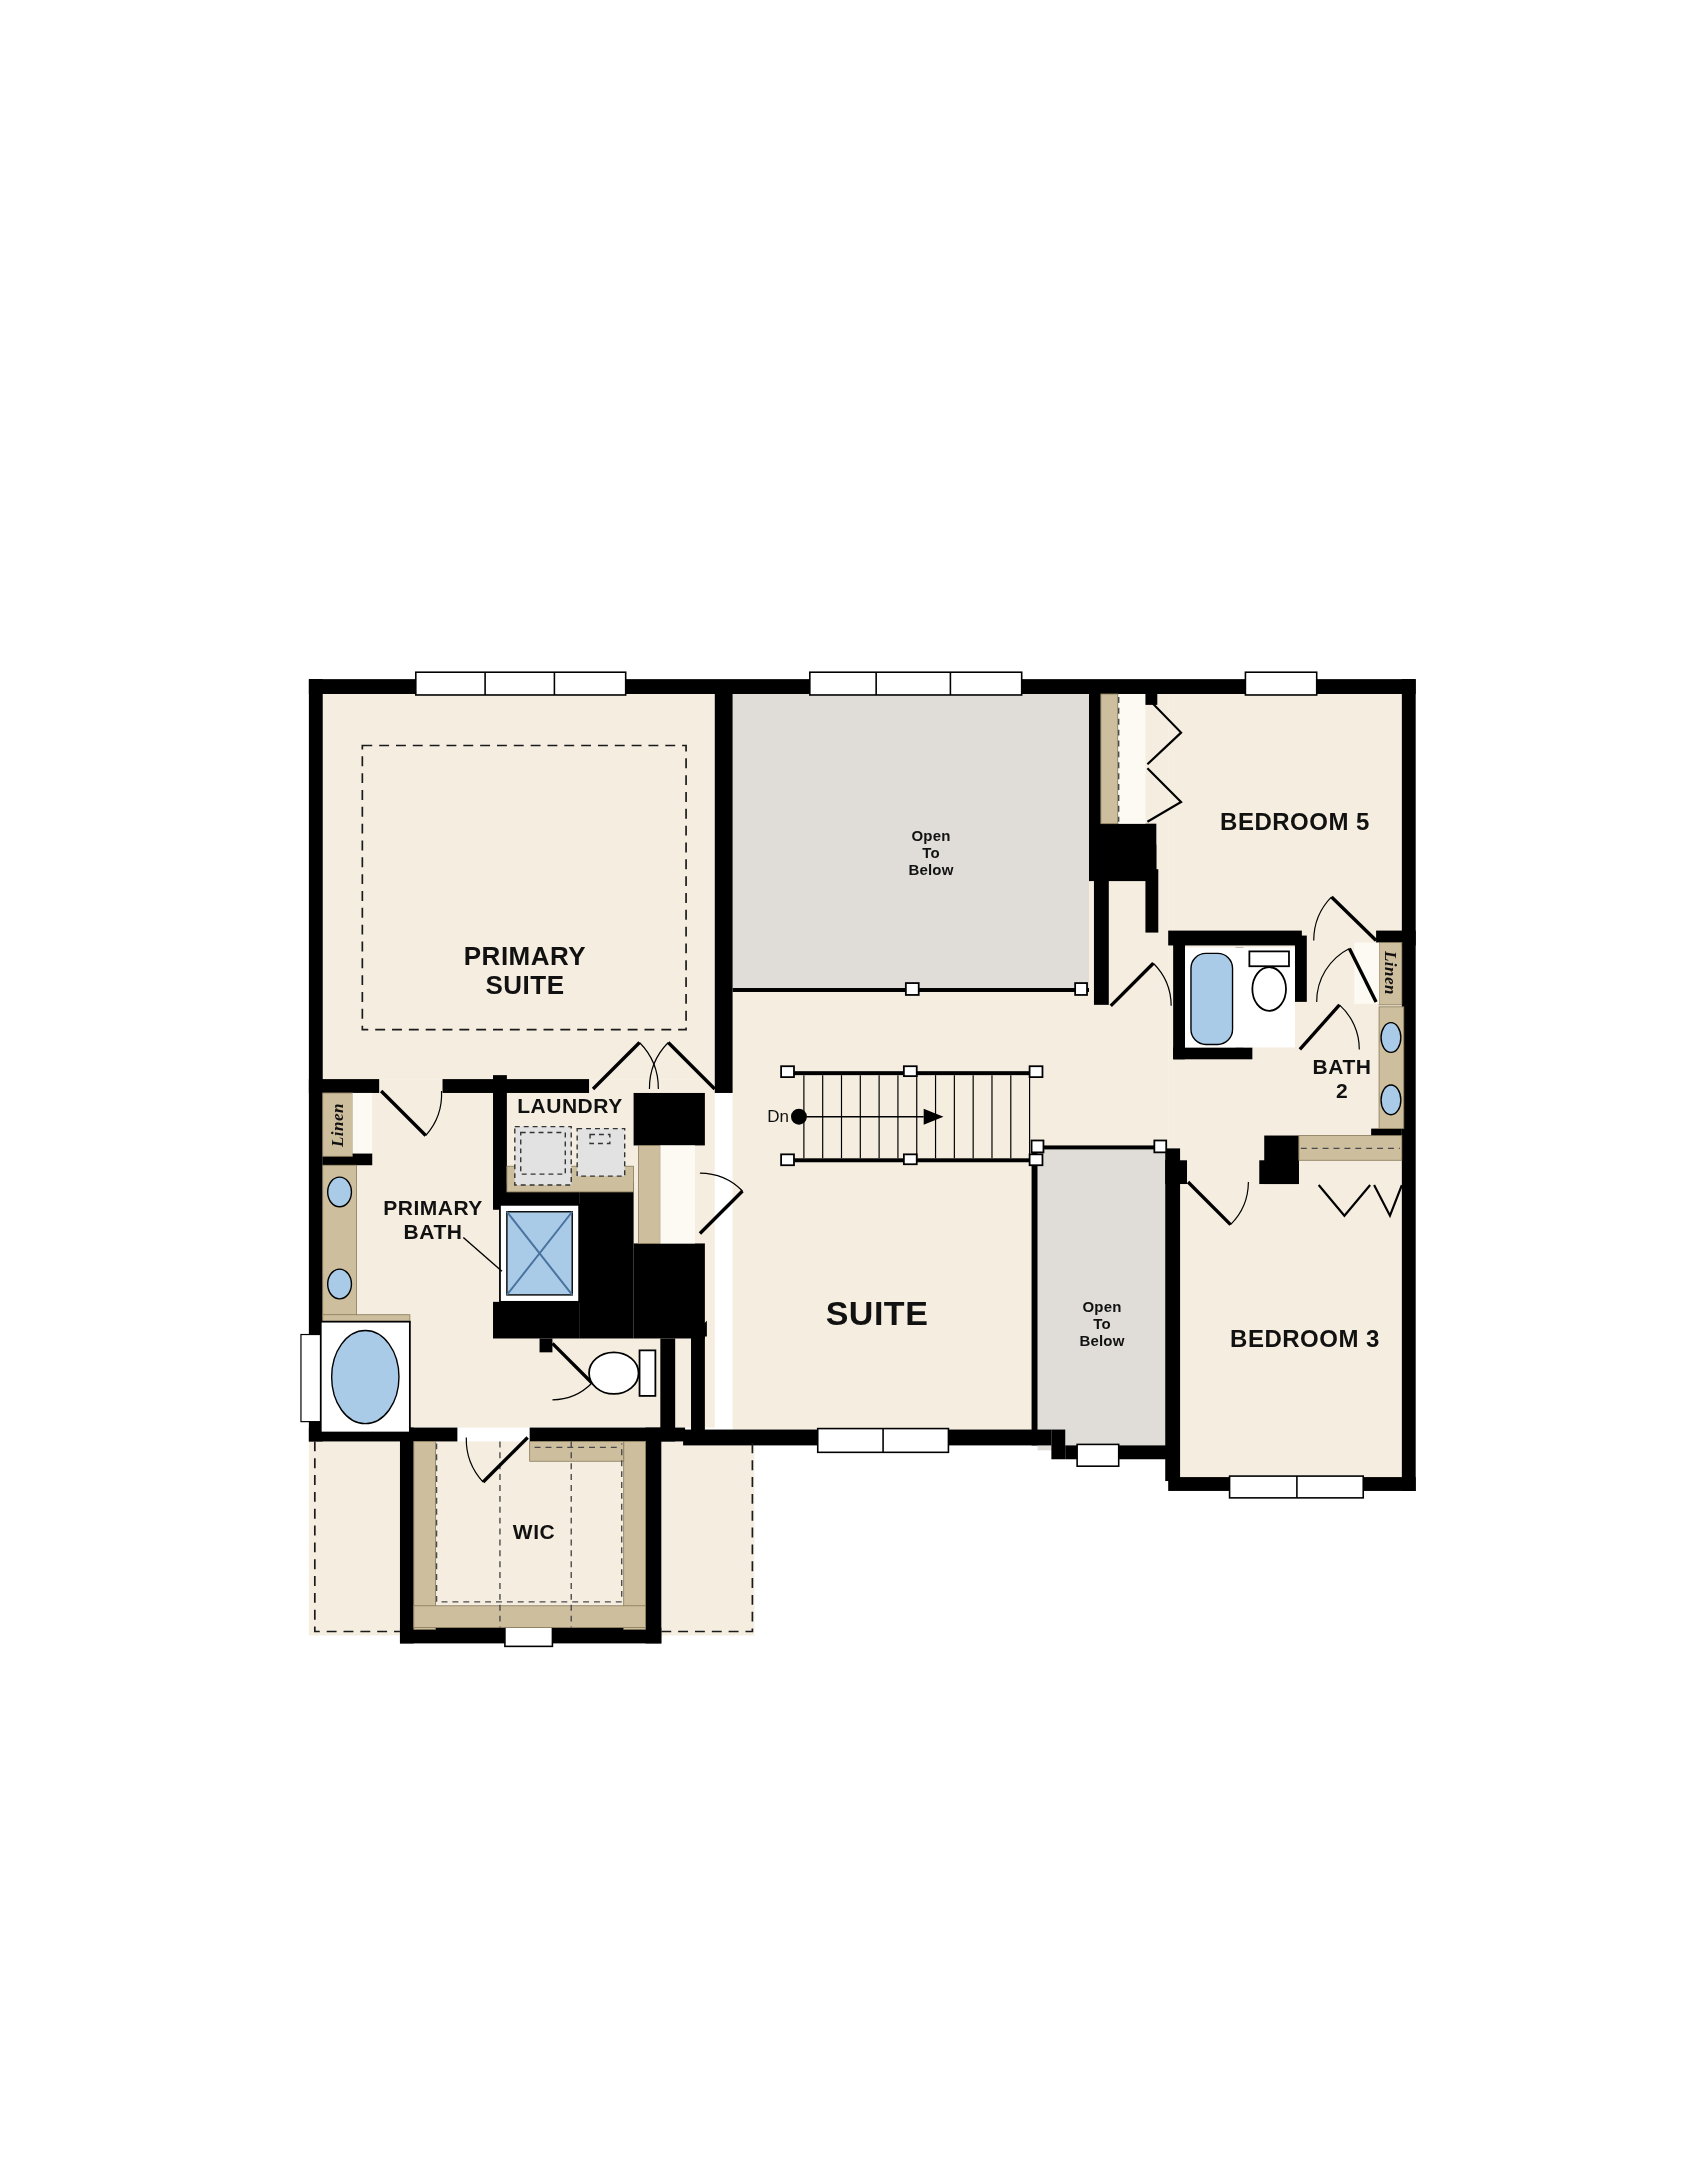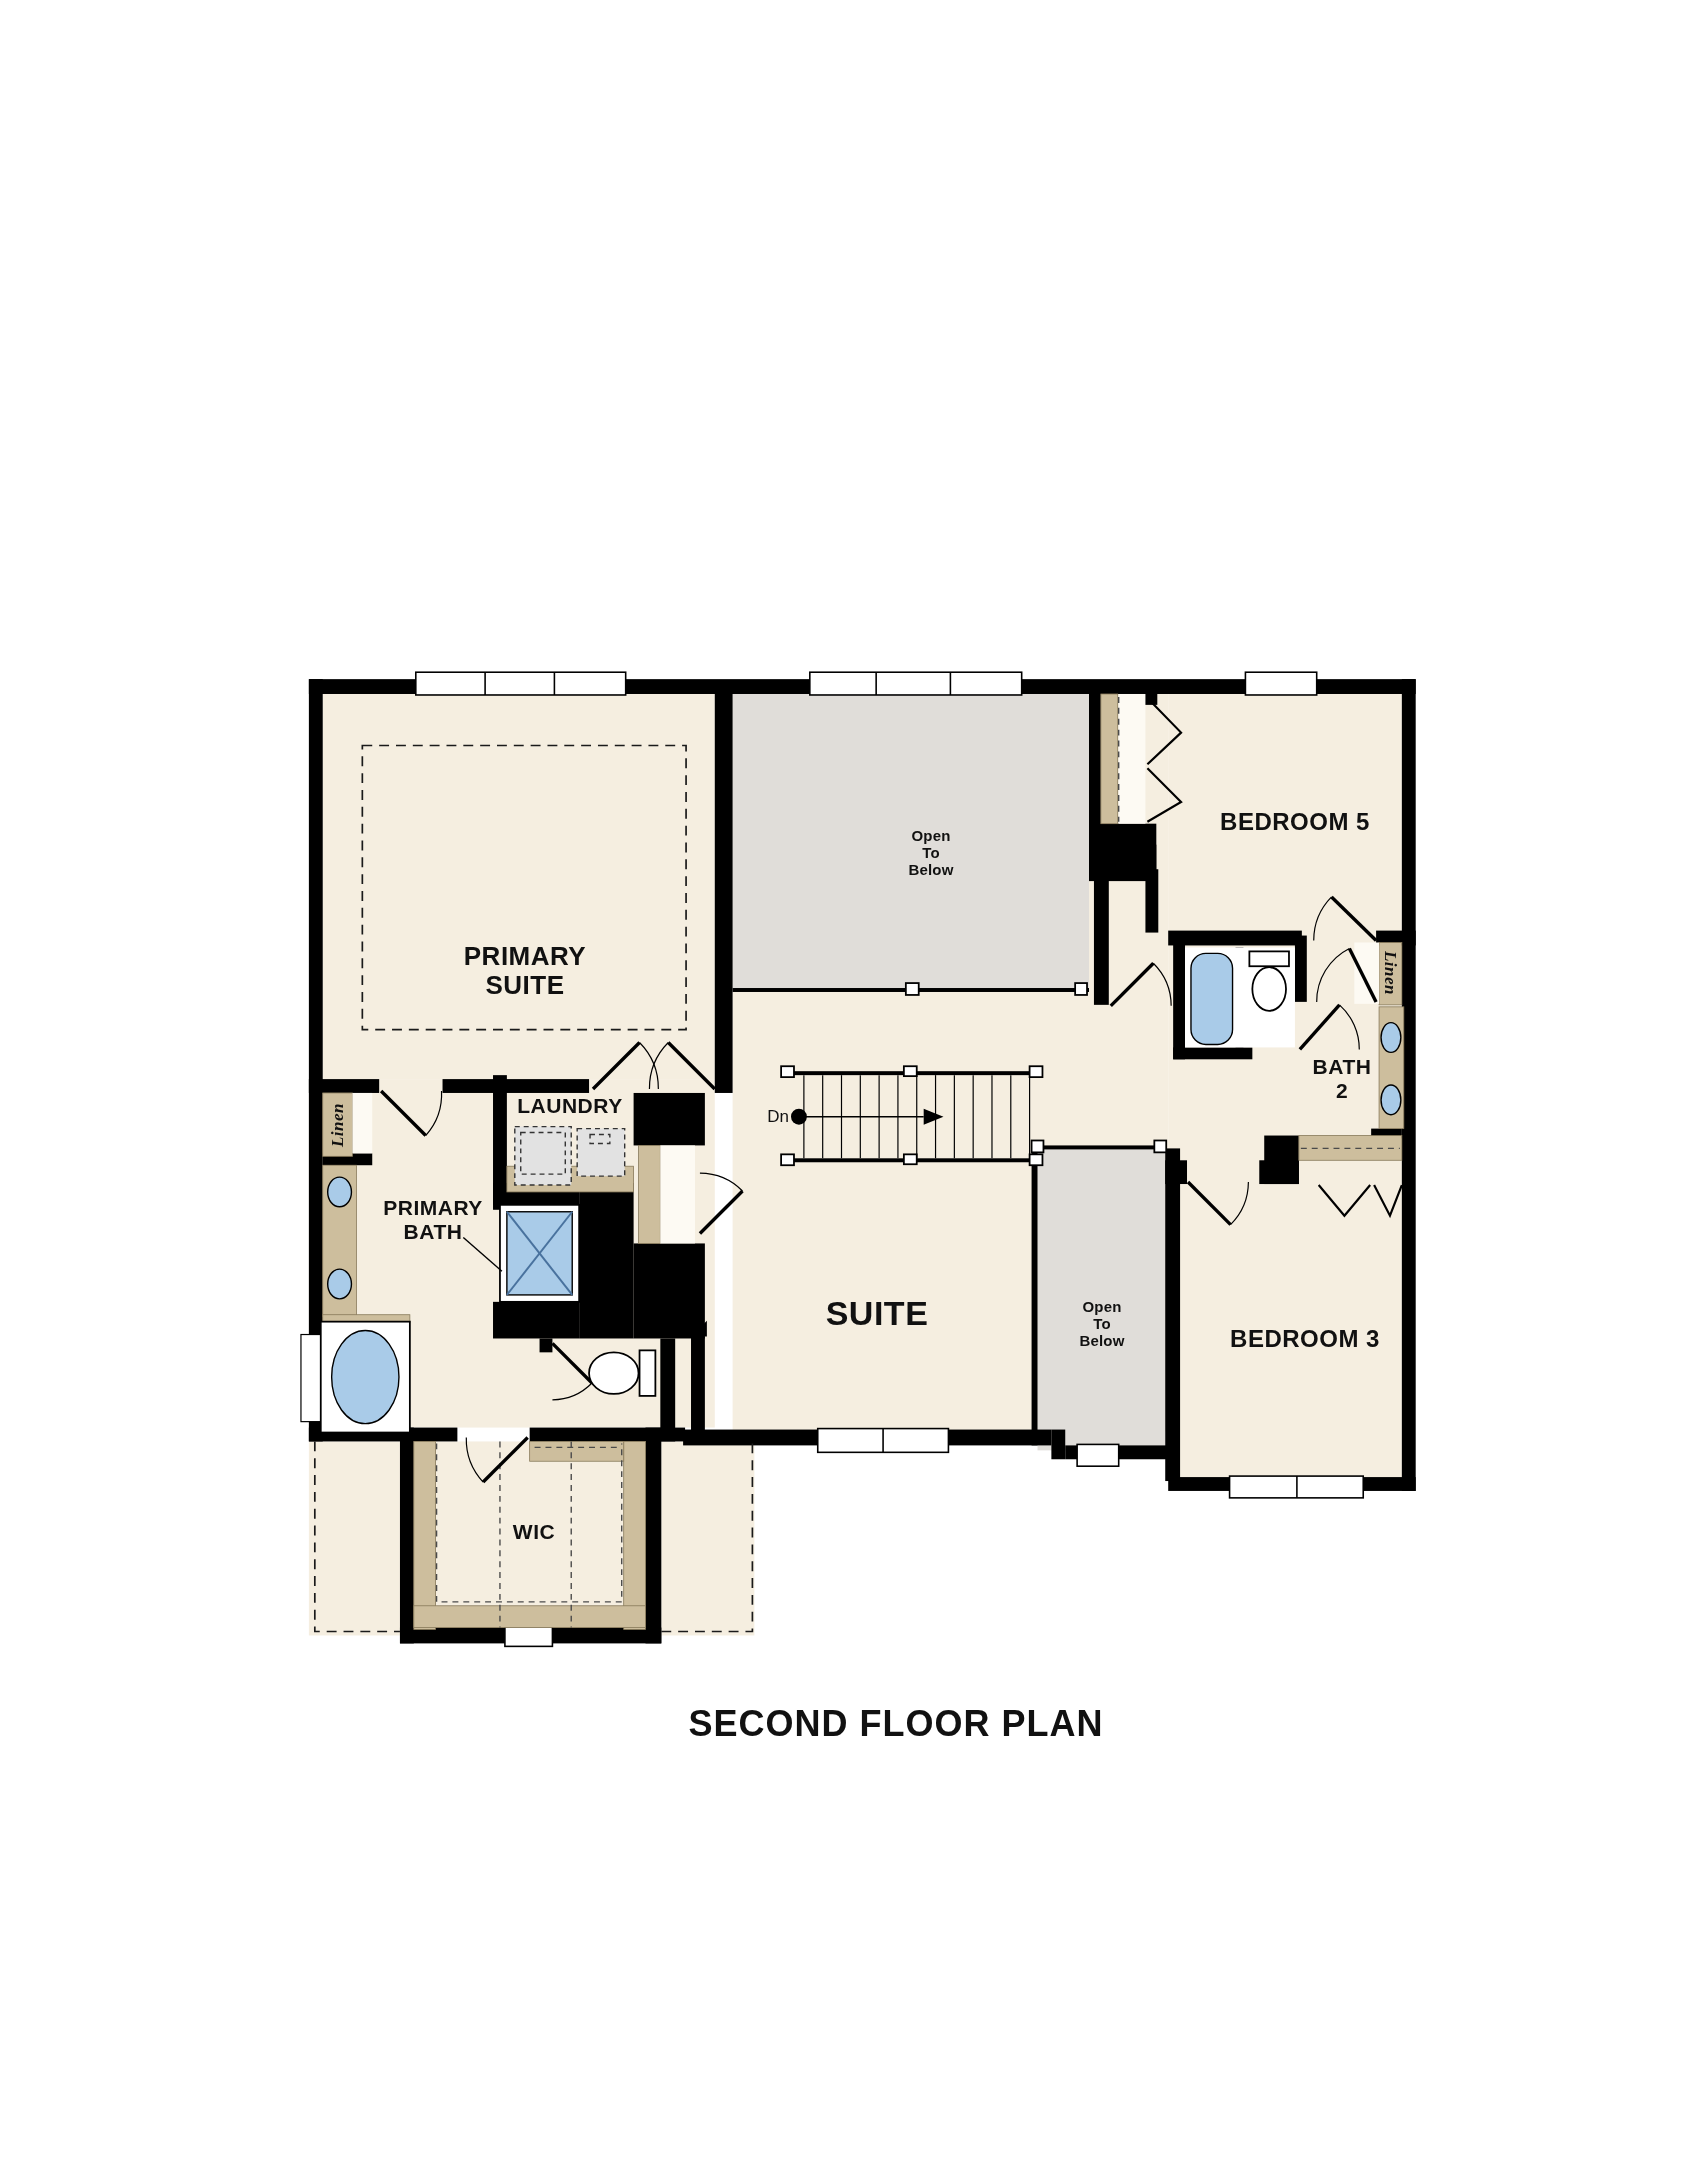--- a/index.html
+++ b/index.html
@@ -303,15 +303,14 @@
   <div class="lbl linen" style="left:338px;top:1125px;transform:translate(-50%,-50%) rotate(-90deg);">Linen</div>
   <div class="lbl linen" style="left:1390px;top:973px;transform:translate(-50%,-50%) rotate(90deg);">Linen</div>
   <div class="lbl" style="left:570px;top:1106px;width:198px;font-size:21px;">LAUNDRY</div>
   <div class="lbl" style="left:433px;top:1220px;width:129px;font-size:21px;text-align:center;">PRIMARY BATH</div>
   <div class="lbl" style="left:877px;top:1313px;width:198px;font-size:34px;">SUITE</div>
   <div class="lbl small" style="left:1102px;top:1324px;width:61px;">Open To Below</div>
   <div class="lbl" style="left:1305px;top:1339px;width:238px;font-size:24px;">BEDROOM 3</div>
   <div class="lbl" style="left:534px;top:1532px;width:99px;font-size:21px;">WIC</div>
   <div class="lbl plain" style="left:778px;top:1117px;width:40px;font-size:17px;">Dn</div>
 
-  <div class="title" style="left:896px;top:1724px;">SECOND FLOOR PLAN</div>
 </div>
 
 
 </body></html>

